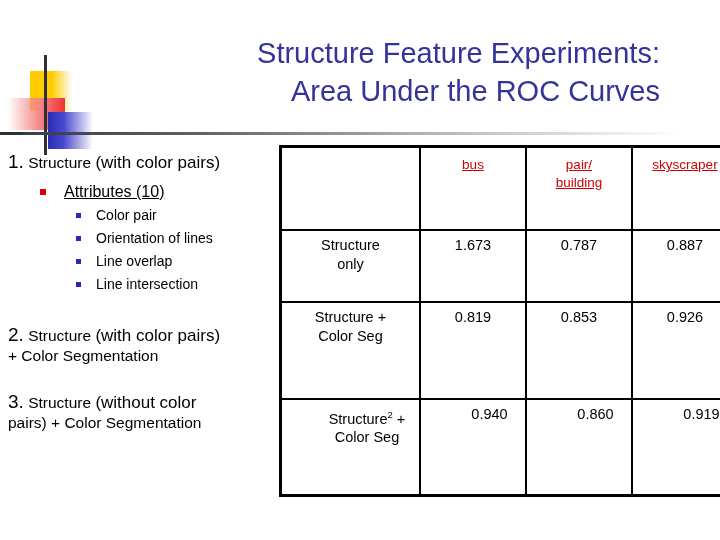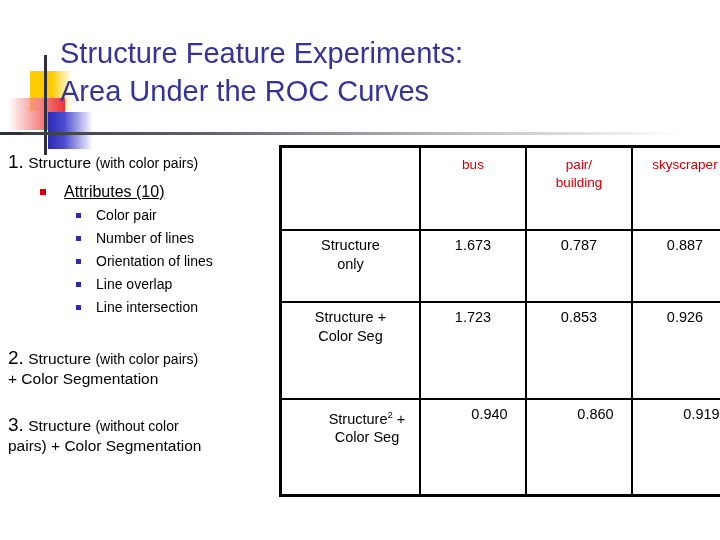--- a/index.html
+++ b/index.html
@@ -15,21 +15,21 @@
     font-family: "Liberation Sans", sans-serif;
     -webkit-font-smoothing: antialiased;
   }
 
   
   #title-block {
     position: absolute;
     left: 60px;
     top: 34px;
     width: 600px;
-    text-align: left;
+    text-align: right;
     color: #333399;
     font-size: 29px;
     line-height: 38px;
     font-weight: normal;
     letter-spacing: 0px;
   }
   #title-block .tline { display: block; white-space: nowrap; }
 
   
   #deco {
@@ -89,21 +89,21 @@
     color: #000000;
   }
 
   .lvl1 {
     font-size: 15.5px;
     line-height: 20px;
     white-space: nowrap;
     margin-bottom: 2px;
   }
   .lvl1 .num { font-size: 19px; }
-  .lvl1 .paren { font-size: 14px; }
+  .lvl1 .paren { font-size: 17px; }
   .lvl1.wrapped { white-space: normal; }
 
   .lvl2 {
     font-size: 16px;
     line-height: 22px;
     margin-left: 30px;
     margin-top: 8px;
     position: relative;
     padding-left: 26px;
     text-decoration: underline;
@@ -156,20 +156,21 @@
     color: #000000;
   }
   #roc-table .col-label { width: 131px; }
   #roc-table .col-data  { width: 98px; }
 
   #roc-table tr.head td {
     color: #cc0000;
     font-size: 13.5px;
     line-height: 18px;
     padding-top: 8px;
+    text-decoration: underline;
   }
   #roc-table tr.head td.col-label { color: transparent; }
 
   #roc-table tr.r1 td { height: 72px; }
   #roc-table tr.r2 td { height: 64px; }
   #roc-table tr.r3 td { height: 88px; }
   #roc-table tr.r4 td { height: 88px; padding-left: 36px; }
 
   .sup { font-size: 9.5px; vertical-align: super; }
 </style>
@@ -203,21 +204,20 @@
     <span class="bullet"></span>
     <span>Attributes (10)</span>
   </div>
 
   <div class="lvl3">
     <span class="bullet"></span>
     <span>Color pair</span>
   </div>
   <div class="lvl3">
     <span class="bullet"></span>
-    <span>Number of lines</span>
   </div>
   <div class="lvl3">
     <span class="bullet"></span>
     <span>Orientation of lines</span>
   </div>
   <div class="lvl3">
     <span class="bullet"></span>
     <span>Line overlap</span>
   </div>
   <div class="lvl3">
@@ -261,21 +261,21 @@
       <td class="col-data">1.673</td>
       <td class="col-data">0.787</td>
       <td class="col-data">0.887</td>
     </tr>
 
     <tr class="r3">
       <td class="col-label">
         <span>Structure +</span><br>
         <span>Color Seg</span>
       </td>
-      <td class="col-data">1.723</td>
+      <td class="col-data">0.819</td>
       <td class="col-data">0.853</td>
       <td class="col-data">0.926</td>
     </tr>
 
     <tr class="r4">
       <td class="col-label">
         <span>Structure</span><span class="sup">2</span><span> +</span><br>
         <span>Color Seg</span>
       </td>
       <td class="col-data">0.940</td>

